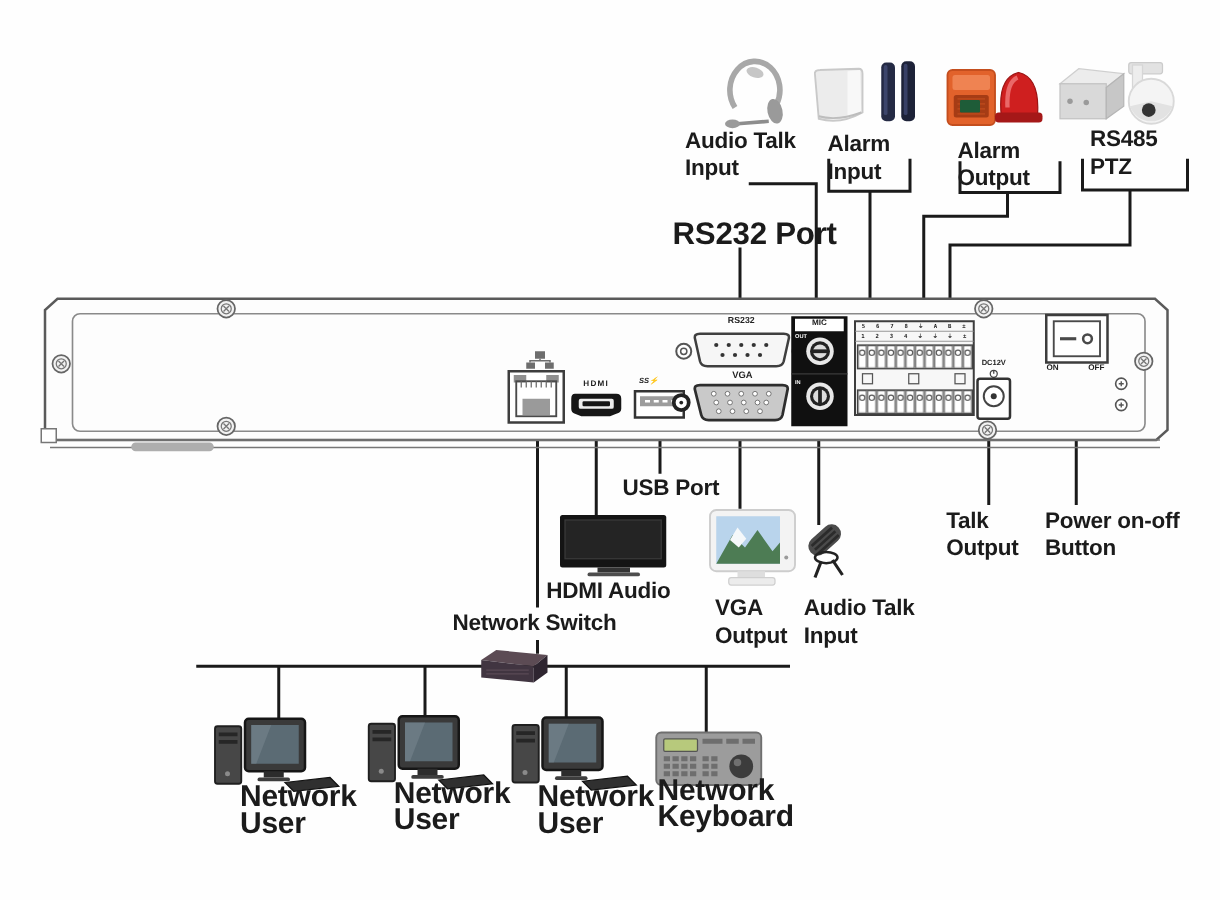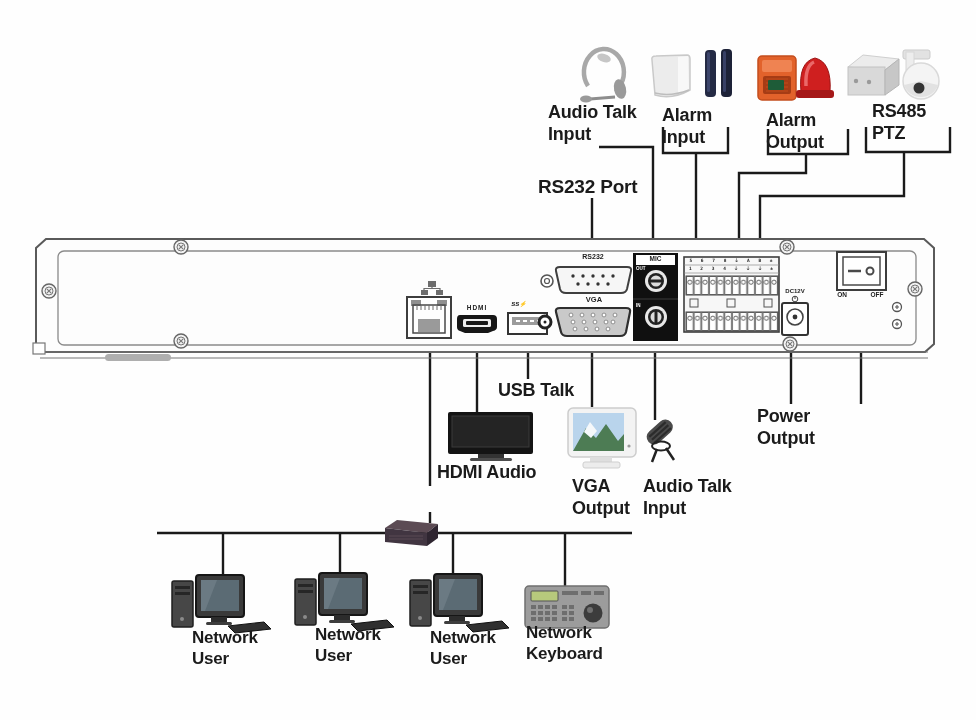--- a/index.html
+++ b/index.html
@@ -1,21 +1,21 @@
 <!DOCTYPE html>
 <html><head>
 <meta charset="utf-8">
 <style>
   html,body{margin:0;padding:0;background:#fff;}
   #canvas{position:relative;width:976px;height:720px;background:#fefefe;overflow:hidden;
           font-family:"Liberation Sans",sans-serif;}
   #art{position:absolute;left:0;top:0;z-index:1;}
   .lbl{position:absolute;z-index:3;font-weight:bold;font-size:18px;line-height:22px;
        color:#1b1b1b;letter-spacing:-0.2px;white-space:nowrap;}
-  .lbl.small{font-size:17px;line-height:21px;}
+  .lbl.small{font-size:24px;line-height:21px;}
   .ctr{}
   .plabel{position:absolute;z-index:3;font-weight:bold;color:#222;white-space:nowrap;
           font-family:"Liberation Sans",sans-serif;text-align:center;}
   .wht{color:#fff;}
   .tiny{font-family:"DejaVu Sans Mono",monospace;font-weight:bold;overflow:hidden;}
 </style>
 </head>
 <body>
 
 <div id="canvas">
@@ -336,42 +336,47 @@
 <div class="lbl ctr" style="left:766px;top:109px;width:82px">
   <div>Alarm</div>
   <div>Output</div>
 </div>
 
 <div class="lbl" style="left:872px;top:100px">
   <div>RS485</div>
   <div>PTZ</div>
 </div>
 
-<div class="lbl" style="left:538px;top:176px;font-size:19px">RS232 Port</div>
-
-<div class="lbl" style="left:498px;top:379px">USB Talk</div>
+<div class="lbl" style="left:538px;top:176px;font-size:25px">RS232 Port</div>
+
+<div class="lbl" style="left:498px;top:379px">USB Port</div>
 
 <div class="lbl" style="left:437px;top:461px">HDMI Audio</div>
 
+<div class="lbl" style="left:362px;top:487px">Network Switch</div>
 
 <div class="lbl" style="left:572px;top:475px">
   <div>VGA</div>
   <div>Output</div>
 </div>
 
 <div class="lbl" style="left:643px;top:475px">
   <div>Audio Talk</div>
   <div>Input</div>
 </div>
 
 <div class="lbl" style="left:757px;top:405px">
-  <div>Power</div>
+  <div>Talk</div>
   <div>Output</div>
 </div>
 
+<div class="lbl" style="left:836px;top:405px">
+  <div>Power on-off</div>
+  <div>Button</div>
+</div>
 
 <div class="lbl small" style="left:192px;top:627px">
   <div>Network</div>
   <div>User</div>
 </div>
 
 <div class="lbl small" style="left:315px;top:624px">
   <div>Network</div>
   <div>User</div>
 </div>

